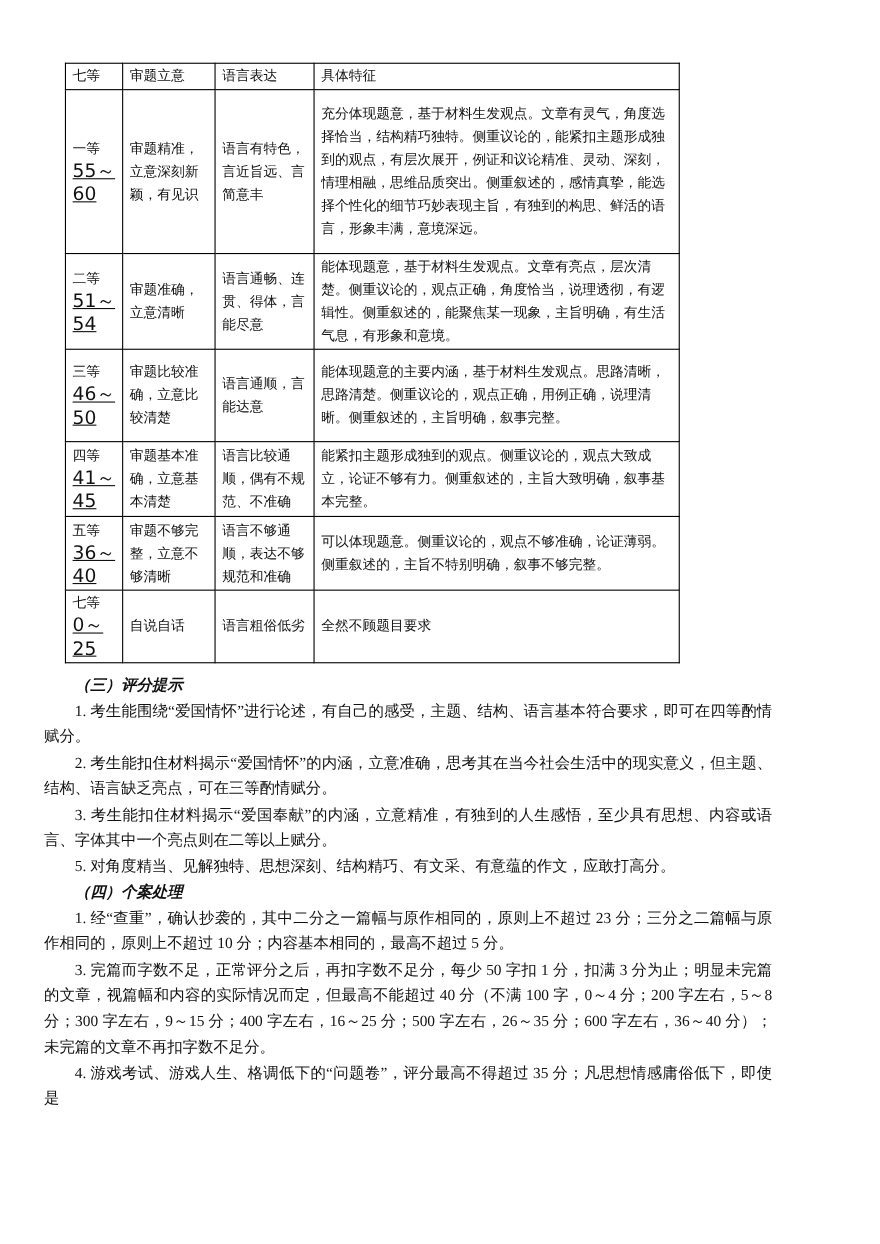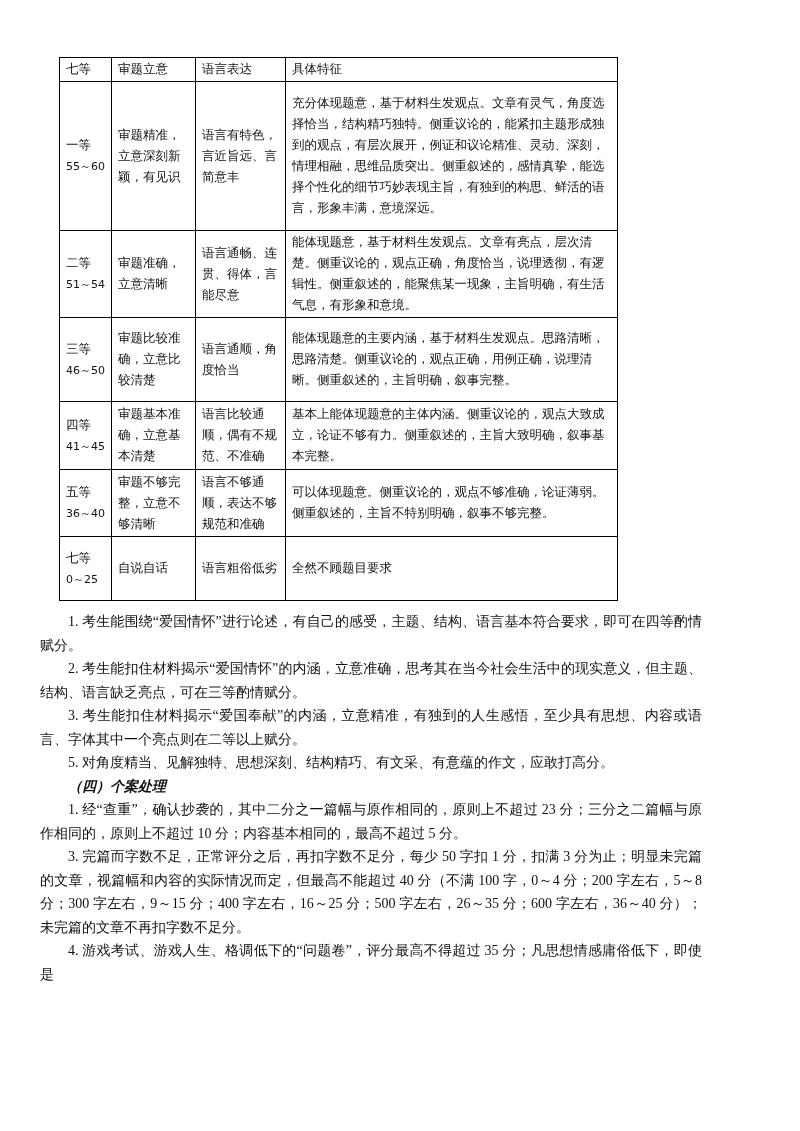--- a/index.html
+++ b/index.html
@@ -31,22 +31,23 @@
     line-height: 21px;
     font-weight: normal;
     vertical-align: middle;
     text-align: left;
     overflow: hidden;
   }
   table.rubric th { height: 21px; }
   td.c-grade { text-align: left; }
   td.c-grade .range {
     font-family: "DejaVu Sans", sans-serif;
-    font-size: 11px;
+    font-size: 17px;
     letter-spacing: 0;
+    text-decoration: underline;
   }
   td.c-topic, td.c-lang, td.c-feat {
     text-align: justify;
     text-justify: inter-character;
   }
   
   tbody tr:nth-child(1) td { height: 146px; }
   tbody tr:nth-child(2) td { height: 83px; }
   tbody tr:nth-child(3) td { height: 81px; }
   tbody tr:nth-child(4) td { height: 65px; }
@@ -111,31 +112,31 @@
         <td class="c-topic">审题准确，立意清晰</td>
         <td class="c-lang">语言通畅、连贯、得体，言能尽意</td>
         <td class="c-feat">能体现题意，基于材料生发观点。文章有亮点，层次清楚。侧重议论的，观点正确，角度恰当，说理透彻，有逻辑性。侧重叙述的，能聚焦某一现象，主旨明确，有生活气息，有形象和意境。</td>
       </tr>
       <tr>
         <td class="c-grade">
           <div>三等</div>
           <div class="range">46～50</div>
         </td>
         <td class="c-topic">审题比较准确，立意比较清楚</td>
-        <td class="c-lang">语言通顺，角度恰当</td>
+        <td class="c-lang">语言通顺，言能达意</td>
         <td class="c-feat">能体现题意的主要内涵，基于材料生发观点。思路清晰，思路清楚。侧重议论的，观点正确，用例正确，说理清晰。侧重叙述的，主旨明确，叙事完整。</td>
       </tr>
       <tr>
         <td class="c-grade">
           <div>四等</div>
           <div class="range">41～45</div>
         </td>
         <td class="c-topic">审题基本准确，立意基本清楚</td>
         <td class="c-lang">语言比较通顺，偶有不规范、不准确</td>
-        <td class="c-feat">基本上能体现题意的主体内涵。侧重议论的，观点大致成立，论证不够有力。侧重叙述的，主旨大致明确，叙事基本完整。</td>
+        <td class="c-feat">能紧扣主题形成独到的观点。侧重议论的，观点大致成立，论证不够有力。侧重叙述的，主旨大致明确，叙事基本完整。</td>
       </tr>
       <tr>
         <td class="c-grade">
           <div>五等</div>
           <div class="range">36～40</div>
         </td>
         <td class="c-topic">审题不够完整，立意不够清晰</td>
         <td class="c-lang">语言不够通顺，表达不够规范和准确</td>
         <td class="c-feat">可以体现题意。侧重议论的，观点不够准确，论证薄弱。侧重叙述的，主旨不特别明确，叙事不够完整。</td>
       </tr>
@@ -145,20 +146,21 @@
           <div class="range">0～25</div>
         </td>
         <td class="c-topic">自说自话</td>
         <td class="c-lang">语言粗俗低劣</td>
         <td class="c-feat">全然不顾题目要求</td>
       </tr>
     </tbody>
   </table>
 
   <div class="content">
+    <h3>（三）评分提示</h3>
     <p>1. 考生能围绕“爱国情怀”进行论述，有自己的感受，主题、结构、语言基本符合要求，即可在四等酌情赋分。</p>
     <p>2. 考生能扣住材料揭示“爱国情怀”的内涵，立意准确，思考其在当今社会生活中的现实意义，但主题、结构、语言缺乏亮点，可在三等酌情赋分。</p>
     <p>3. 考生能扣住材料揭示“爱国奉献”的内涵，立意精准，有独到的人生感悟，至少具有思想、内容或语言、字体其中一个亮点则在二等以上赋分。</p>
     <p>5. 对角度精当、见解独特、思想深刻、结构精巧、有文采、有意蕴的作文，应敢打高分。</p>
 
     <h3>（四）个案处理</h3>
     <p>1. 经“查重”，确认抄袭的，其中二分之一篇幅与原作相同的，原则上不超过 23 分；三分之二篇幅与原作相同的，原则上不超过 10 分；内容基本相同的，最高不超过 5 分。</p>
     <p>3. 完篇而字数不足，正常评分之后，再扣字数不足分，每少 50 字扣 1 分，扣满 3 分为止；明显未完篇的文章，视篇幅和内容的实际情况而定，但最高不能超过 40 分（不满 100 字，0～4 分；200 字左右，5～8 分；300 字左右，9～15 分；400 字左右，16～25 分；500 字左右，26～35 分；600 字左右，36～40 分）；未完篇的文章不再扣字数不足分。</p>
     <p>4. 游戏考试、游戏人生、格调低下的“问题卷”，评分最高不得超过 35 分；凡思想情感庸俗低下，即使是</p>
   </div>

